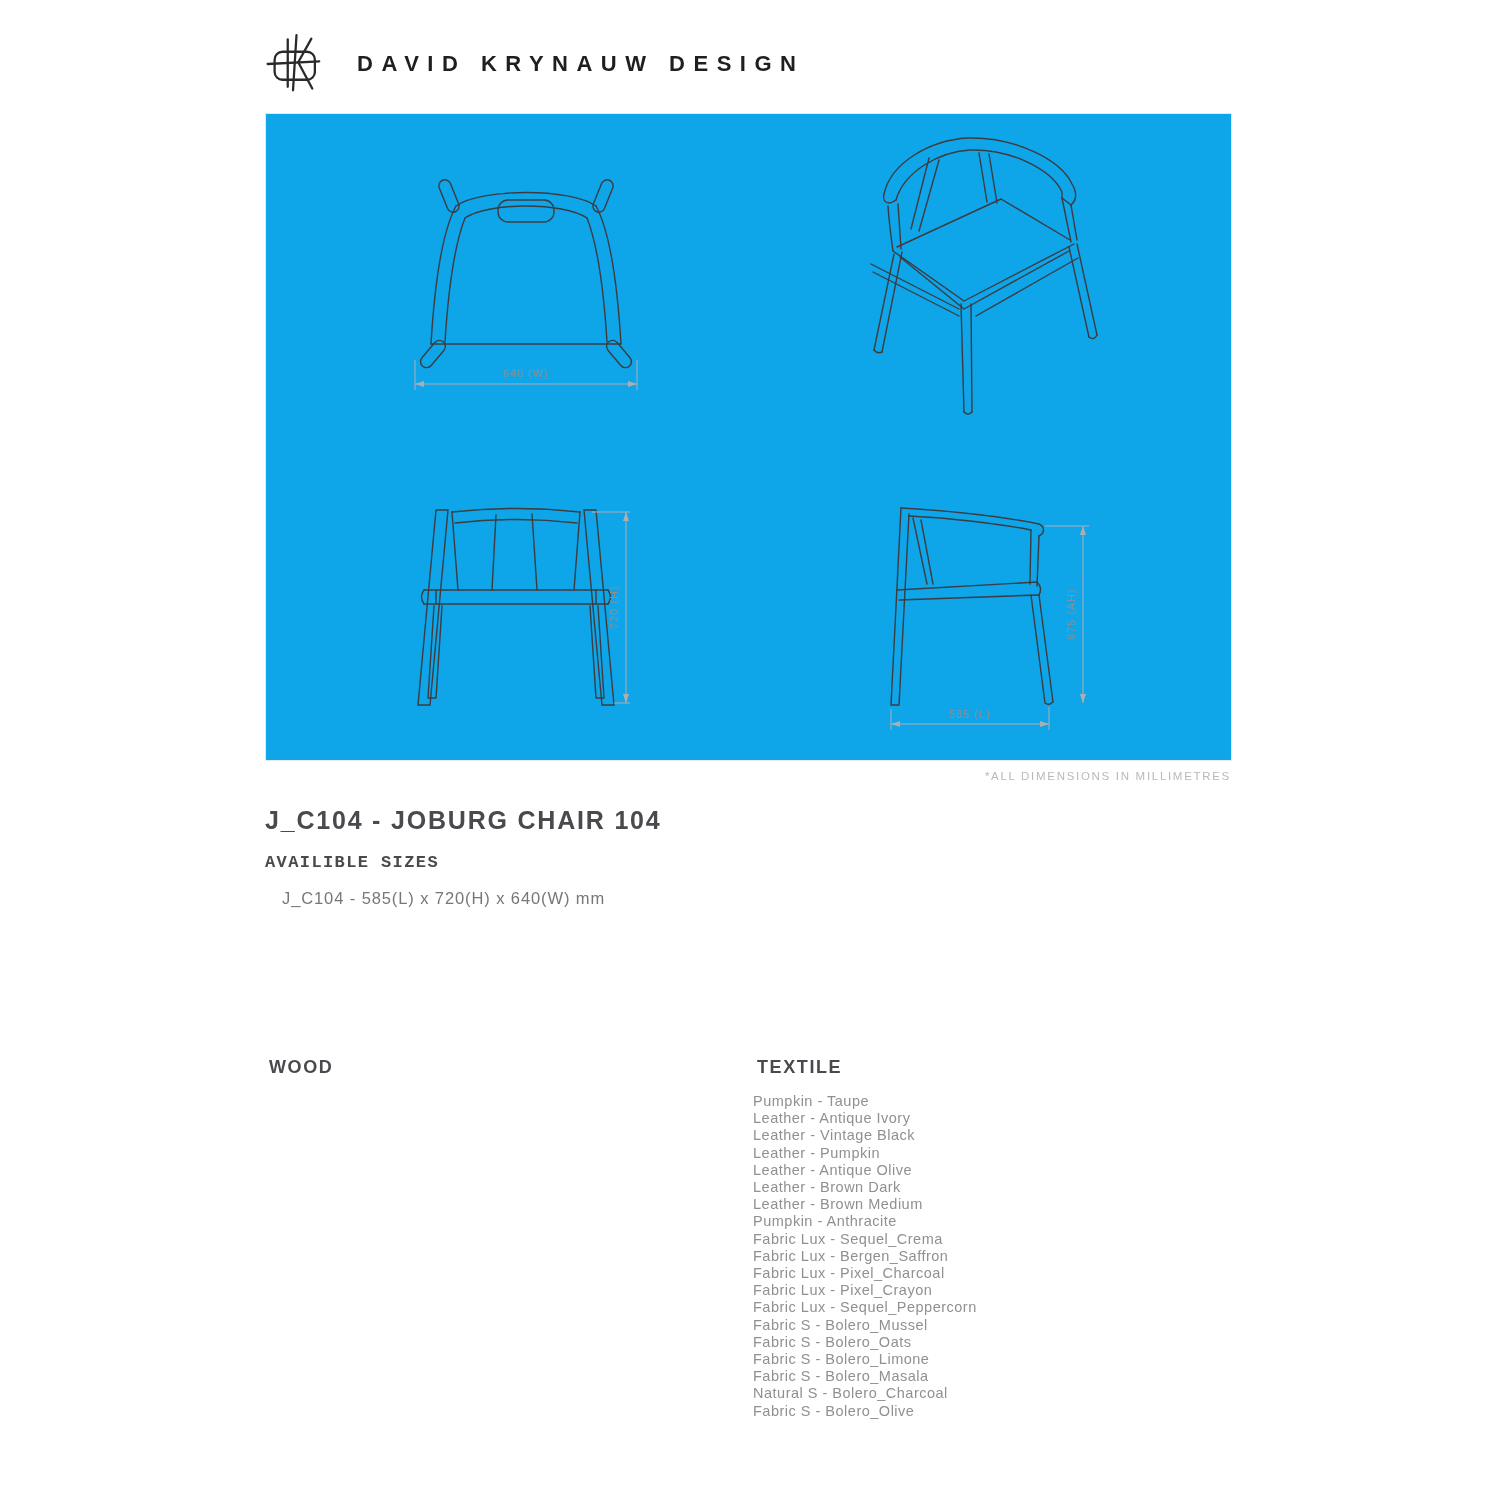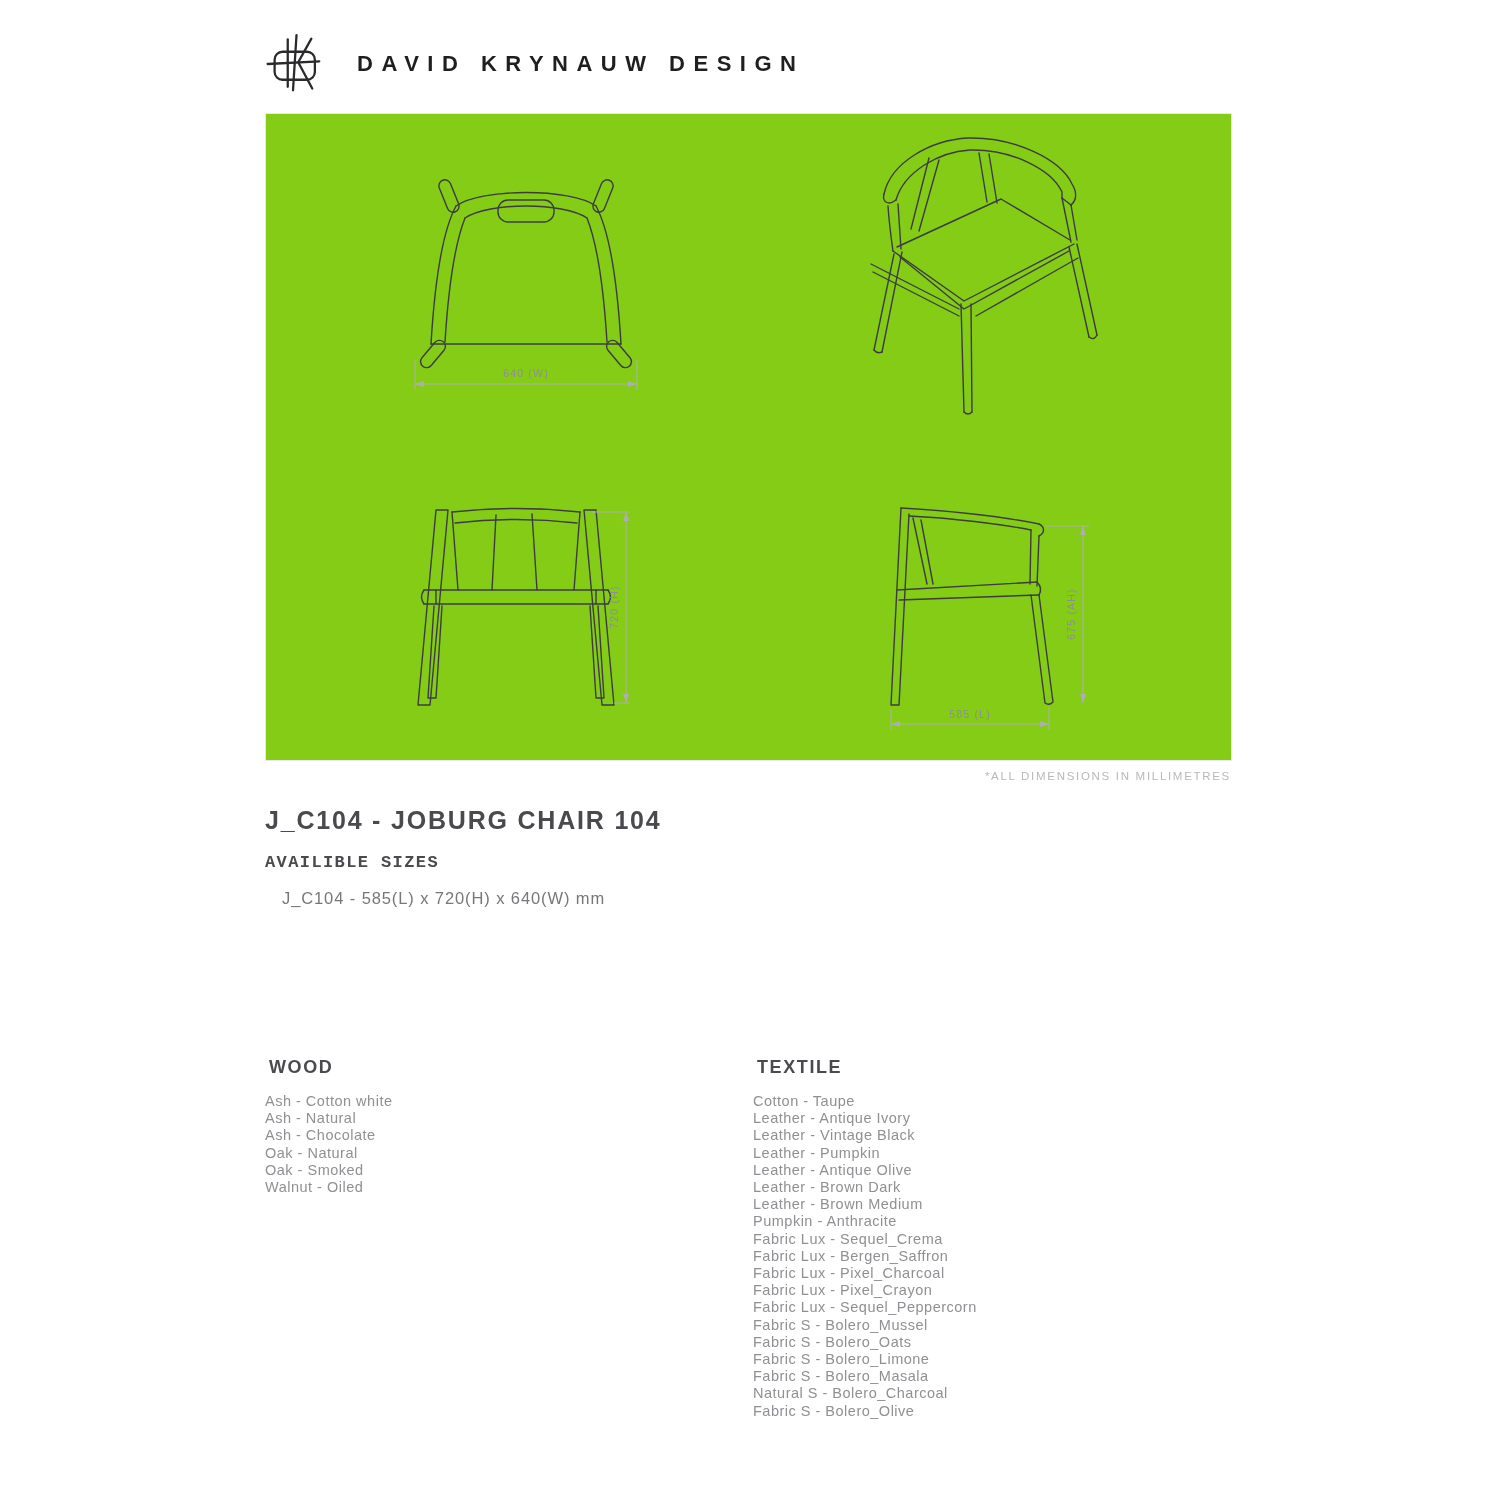--- a/index.html
+++ b/index.html
@@ -9,21 +9,21 @@
   }
   
   .brand{position:absolute;left:265px;top:30px;display:flex;align-items:center;gap:36px;}
   .brand svg{display:block;}
   .brand-name{
     font-size:22px;font-weight:700;letter-spacing:8.5px;color:#1f1f21;white-space:nowrap;
   }
   
   .panel{
     position:absolute;left:265px;top:113px;width:965px;height:646px;
-    border:1px solid #e8e8e8;background:#84cc16;
+    border:1px solid #e8e8e8;background:#0ea5e9;
   }
   .view{position:absolute;}
   .v-top{left:135px;top:40px;}
   .v-persp{left:590px;top:18px;}
   .v-front{left:140px;top:388px;}
   .v-side{left:615px;top:388px;}
   .chair{stroke:#3c3c40;stroke-width:1.4;fill:none;stroke-linecap:round;stroke-linejoin:round;}
   .dim{stroke:#aeaeb2;stroke-width:1;fill:none;}
   .dimhead{fill:#aeaeb2;stroke:none;}
   .dimtext{
@@ -215,34 +215,26 @@
 </div>
 
 <div class="note">*ALL DIMENSIONS IN MILLIMETRES</div>
 
 <div class="title">J_C104 - JOBURG CHAIR 104</div>
 <div class="sizes-head">AVAILIBLE SIZES</div>
 <div class="size-line">J_C104 - 585(L) x 720(H) x 640(W) mm</div>
 
 <div class="opt-col col-wood">
   <div class="opt-heading">WOOD</div>
-  <div>
-    <div class="opt-item">Ash - Cotton white</div>
-    <div class="opt-item">Ash - Natural</div>
-    <div class="opt-item">Ash - Chocolate</div>
-    <div class="opt-item">Oak - Natural</div>
-    <div class="opt-item">Oak - Smoked</div>
-    <div class="opt-item">Walnut - Oiled</div>
-  </div>
 </div>
 
 <div class="opt-col col-textile">
   <div class="opt-heading">TEXTILE</div>
   <div>
-    <div class="opt-item">Cotton - Taupe</div>
+    <div class="opt-item">Pumpkin - Taupe</div>
     <div class="opt-item">Leather - Antique Ivory</div>
     <div class="opt-item">Leather - Vintage Black</div>
     <div class="opt-item">Leather - Pumpkin</div>
     <div class="opt-item">Leather - Antique Olive</div>
     <div class="opt-item">Leather - Brown Dark</div>
     <div class="opt-item">Leather - Brown Medium</div>
     <div class="opt-item">Pumpkin - Anthracite</div>
     <div class="opt-item">Fabric Lux - Sequel_Crema</div>
     <div class="opt-item">Fabric Lux - Bergen_Saffron</div>
     <div class="opt-item">Fabric Lux - Pixel_Charcoal</div>

